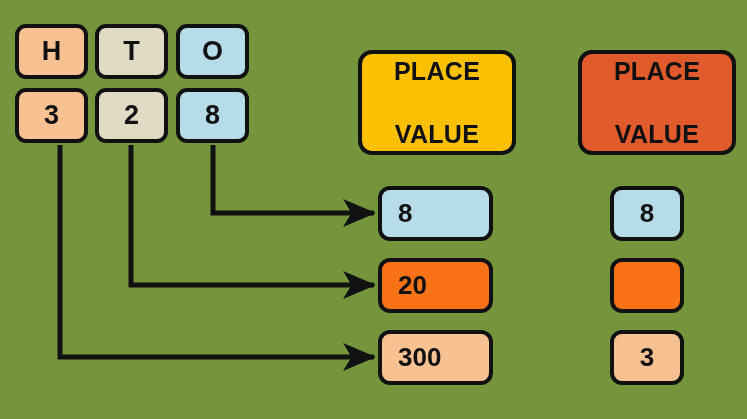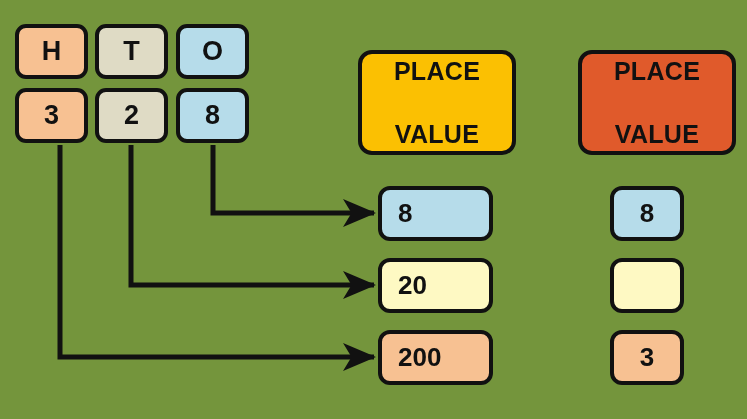--- a/index.html
+++ b/index.html
@@ -77,21 +77,21 @@
     font-size: 26px;
   }
   .r-top { top: 186px; }
   .r-mid { top: 258px; }
   .r-bot { top: 330px; }
 
   
   .fill-peach { background: #f7c192; }
   .fill-beige { background: #dfdbc5; }
   .fill-blue  { background: #b6dcea; }
-  .fill-green { background: #fef9c3; text-align: right; }
+  .fill-green { background: #f97316; text-align: right; }
 
   
   #connectors {
     position: absolute;
     left: 0;
     top: 0;
     width: 747px;
     height: 419px;
     pointer-events: none;
   }
@@ -144,21 +144,21 @@
     <span>VALUE</span>
   </div>
 
   <div class="box pv-box r-top fill-blue">
     <span>8</span>
   </div>
   <div class="box pv-box r-mid fill-green">
     <span>20</span>
   </div>
   <div class="box pv-box r-bot fill-peach">
-    <span>200</span>
+    <span>300</span>
   </div>
 
   <div class="box fv-box r-top fill-blue">
     <span>8</span>
   </div>
   <div class="box fv-box r-mid fill-green">
     <span></span>
   </div>
   <div class="box fv-box r-bot fill-peach">
     <span>3</span>

